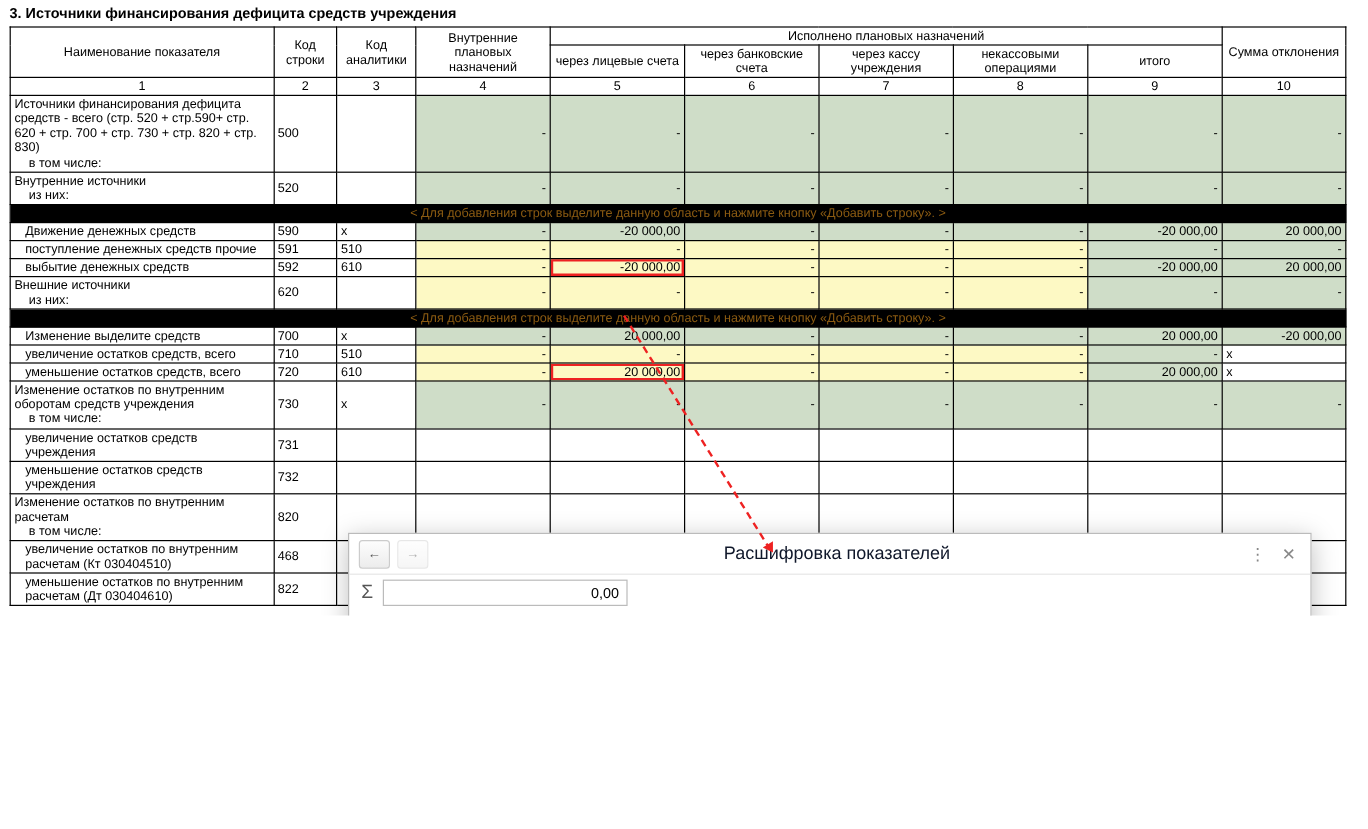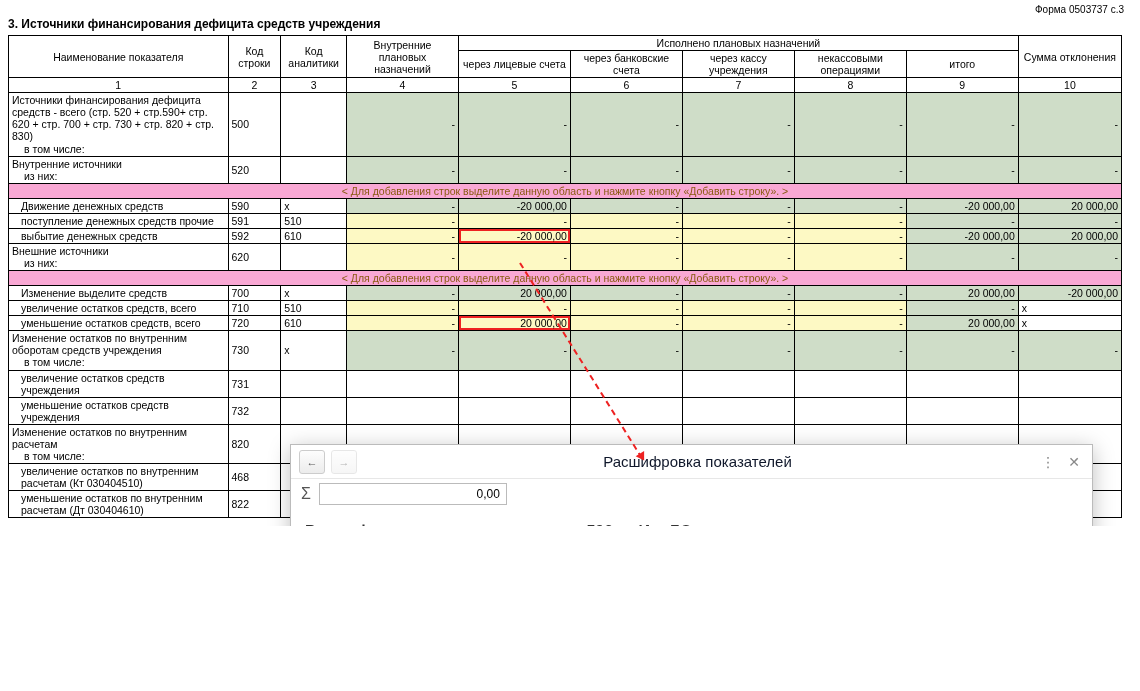--- a/index.html
+++ b/index.html
@@ -11,54 +11,53 @@
   table.main th, table.main td { border: 1px solid #000; padding: 1px 3px; vertical-align: middle; font-size: 10.5px; line-height: 1.15; }
   table.main th { font-weight: normal; text-align: center; background: #fff; }
   col.c1{width:200px}col.c2{width:48px}col.c3{width:60px}
   col.c4{width:102px}col.c5{width:102px}col.c6{width:102px}
   col.c7{width:102px}col.c8{width:102px}col.c9{width:102px}col.c10{width:94px}
   .num { text-align: right; }
   .ctr { text-align: left; }
   .ind1 { padding-left: 12px !important; }
   .green { background: #cfddc8; }
   .yellow { background: #fdf9c4; }
-  .addrow td { text-align: center; color: #8a5a11; font-size: 10.5px; background:#f9a8d4;}
+  .addrow td { text-align: center; color: #8a5a11; font-size: 10.5px; background:#000000;}
   .hl-cell { box-shadow: inset 0 0 0 2px #e22; }
   
   
   .popup { position: absolute; left: 290px; top: 444px; width: 803px; height: 225px; background: #fff; border: 1px solid #bbb; box-shadow: 0 4px 20px rgba(0,0,0,0.25); }
   .popup-header { display: flex; align-items: center; height: 34px; padding: 0 8px; border-bottom: 1px solid #e7e7e7; gap:6px;}
   .nav-btn { width: 26px; height: 24px; border: 1px solid #ccc; background: linear-gradient(#fdfdfd,#ececec); border-radius: 3px; display:flex;align-items:center;justify-content:center; cursor:pointer; color:#555;}
   .nav-btn.disabled { opacity:0.45; }
   .popup-title { flex: 1; text-align: center; font-size: 15px; color:#0f172a; }
   .popup-more, .popup-close { width:20px; text-align:center; color:#888; cursor:pointer; font-size:14px; }
   .popup-sum { display:flex; align-items:center; padding:4px 10px 6px; gap:8px; }
   .sigma { font-size: 16px; color:#555; }
-  .sum-field { width: 188px; height:22px; border:1px solid #bbb; text-align:right; padding:2px 6px; font-size:12px; background:#fff;}
+  .sum-field { width: 204px; height:22px; border:1px solid #bbb; text-align:right; padding:2px 6px; font-size:12px; background:#fff;}
   .popup-body { padding: 6px 14px 8px; overflow:hidden;}
   .detail-title { font-weight: bold; font-size: 16px; margin: 6px 0 12px; color:#333;}
   table.detail { width: 100%; border-collapse: collapse; }
   table.detail th, table.detail td { border: 1px solid #333; padding: 3px 6px; font-size: 13px; }
   table.detail th { text-align:left; font-weight: bold; background:#fff;}
   .val { text-align:right; }
   .detail-total td { font-weight: bold; }
   .hscroll { position:absolute; left:14px; right:14px; bottom:6px; height:10px; background:#f2f2f2; border-radius:5px;}
   .hscroll-thumb{ position:absolute; left:0; top:0; width:65%; height:100%; background:#d8d8d8; border-radius:5px;}
   .vscroll { position:absolute; right:4px; top:90px; bottom:22px; width:8px; background:#f2f2f2; border-radius:4px;}
   .vscroll-thumb{position:absolute;top:0;left:0;width:100%;height:55%;background:#d8d8d8;border-radius:4px;}
   
   
   .arrow-line { position:absolute; border-top:2px dashed #e22; transform-origin:left center; z-index:5;}
   .arrow-head { position:absolute; width:0;height:0; border-left:8px solid #e22; border-top:5px solid transparent; border-bottom:5px solid transparent; z-index:5;}
 </style>
 </head>
 <body>
 
 <div class="page">
-  <div class="form-code">Форма 0503737  с.3</div>
   <div class="section-title">3. Источники финансирования дефицита средств учреждения</div>
 
   <table class="main">
     <colgroup>
         <col class="c1">
         <col class="c2">
         <col class="c3">
         <col class="c4">
         <col class="c5">
         <col class="c6">

